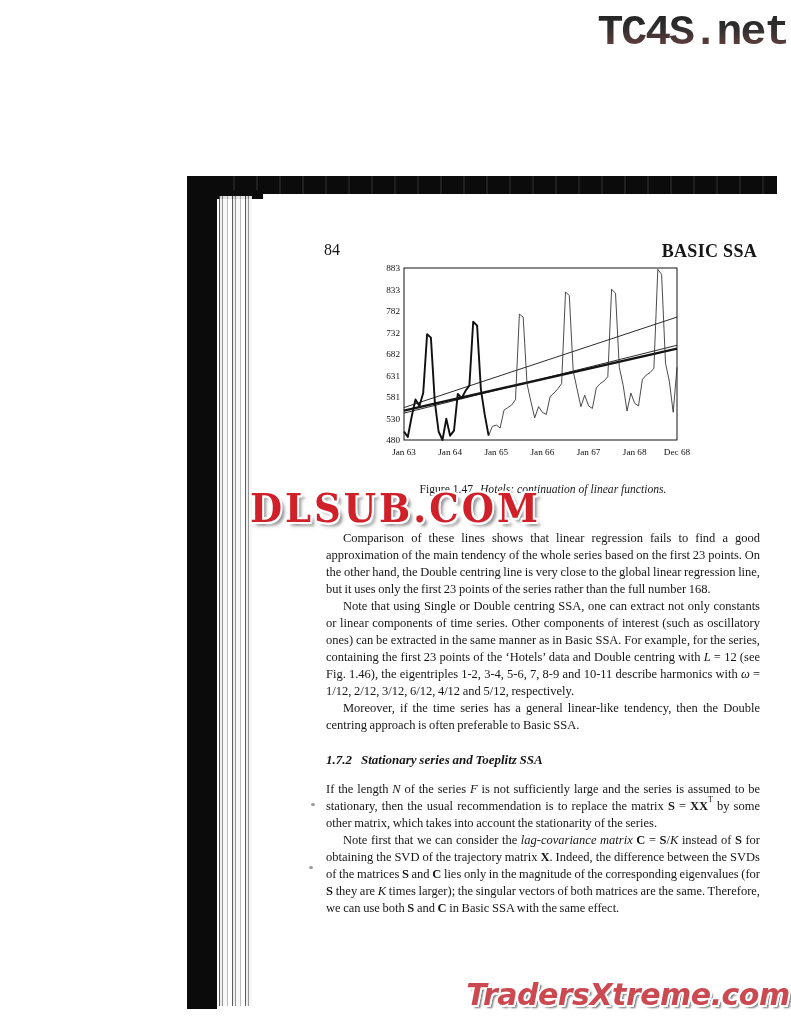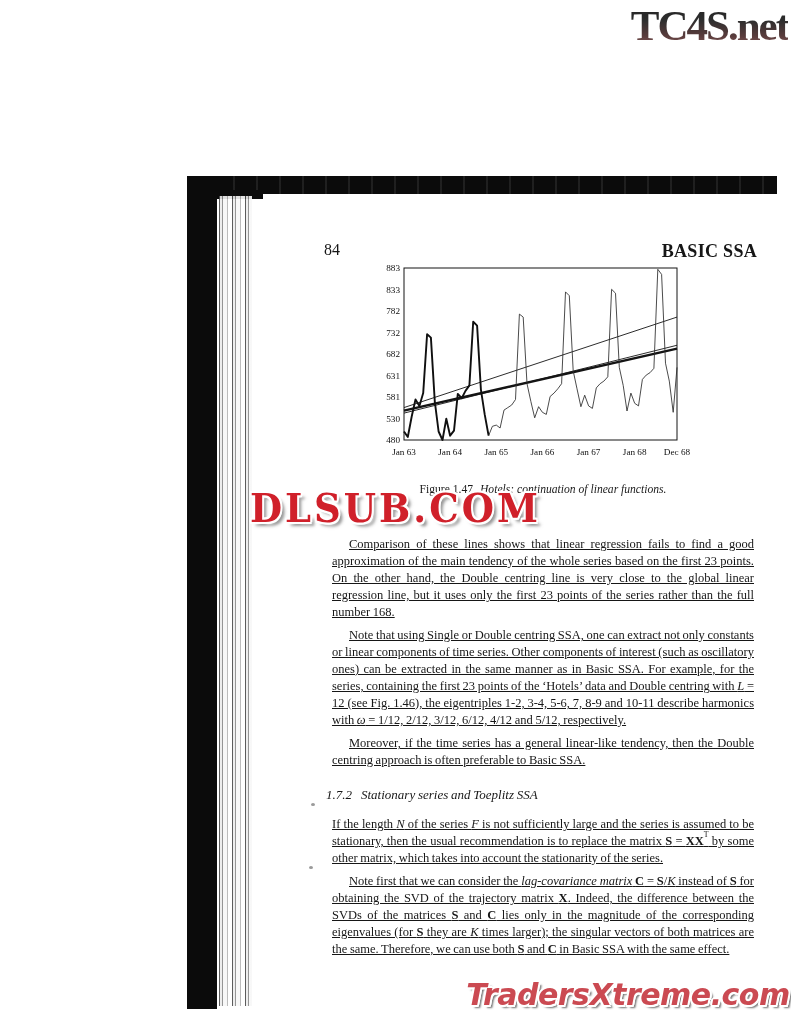--- a/index.html
+++ b/index.html
@@ -1,21 +1,21 @@
 <!DOCTYPE html>
 <html><head>
 <meta charset="utf-8">
 <style>
   html,body{margin:0;padding:0;background:#ffffff;}
   .page{position:relative;width:791px;height:1024px;background:#ffffff;overflow:hidden;
         font-family:"Liberation Serif",serif;color:#161616;}
 
   
-  .tc4s{position:absolute;top:1px;left:540px;width:248px;text-align:right;
-        font-family:Liberation Serif, serif;font-weight:800;font-size:43px;letter-spacing:-2px;
+  .tc4s{position:absolute;top:8px;left:540px;width:248px;text-align:right;
+        font-family:Liberation Mono, monospace;font-weight:800;font-size:43px;letter-spacing:-2px;
         background:linear-gradient(180deg,#1f1f1f 0%,#2e2e2e 40%,#5a3c3c 72%,#94625f 100%);
         -webkit-background-clip:text;background-clip:text;color:transparent;}
 
   
   .scan-top-bar{position:absolute;left:187px;top:176px;width:590px;height:18px;background:#0b0b0b;
         background-image:repeating-linear-gradient(90deg,rgba(70,70,70,.35) 0 2px,transparent 2px 23px);}
   .scan-left-bar{position:absolute;left:187px;top:176px;width:30px;height:833px;background:#0b0b0b;}
   .scan-notch{position:absolute;left:217px;top:190px;width:46px;height:9px;background:#0b0b0b;}
   .scan-gutter{position:absolute;left:219px;top:196px;width:33px;height:810px;
         background:repeating-linear-gradient(90deg,#4a4a4a 0 1px,#ececec 1px 3px,#8a8a8a 3px 4px,#f7f7f7 4px 8px,#b5b5b5 8px 9px,#ffffff 9px 13px);
@@ -35,26 +35,26 @@
   .cap-text{font-style:italic;margin-left:7px;}
 
   .dlsub{position:absolute;left:250px;top:486px;font-family:"DejaVu Serif",serif;font-weight:bold;
         font-size:37px;letter-spacing:3px;color:#d0202a;transform:scaleY(1.08);
         text-shadow:-2px 0 0 #fff,2px 0 0 #fff,0 -2px 0 #fff,0 2px 0 #fff,
                     -1.5px -1.5px 0 #fff,1.5px -1.5px 0 #fff,-1.5px 1.5px 0 #fff,1.5px 1.5px 0 #fff,
                     4px 4px 3px rgba(130,130,130,.85);}
 
   .column{position:absolute;left:326px;top:530px;width:434px;font-size:12.5px;line-height:17px;
         text-align:justify;word-spacing:-0.5px;}
-  .column p{margin:6px;text-decoration:underline;}
+  .column p{margin:0;}
   .column p.indent{text-indent:17px;}
   .seg-i{font-style:italic;}
   .seg-b{font-weight:bold;}
   sup{font-size:.62em;line-height:0;position:relative;top:-.35em;}
-  .subsection{margin:17px 0 13px 0;font-size:13px;font-style:italic;font-weight:normal;}
+  .subsection{margin:17px 0 13px 0;font-size:13px;font-style:italic;font-weight:bold;}
   .subsection .num{margin-right:9px;}
 
   .traders{position:absolute;left:466px;top:977px;width:324px;text-align:center;
         font-family:"DejaVu Sans",sans-serif;font-weight:bold;font-size:30px;letter-spacing:-.5px;
         color:#cb4a52;
         text-shadow:-2px 0 0 #fff,2px 0 0 #fff,0 -2px 0 #fff,0 2px 0 #fff,
                     -1.5px -1.5px 0 #fff,1.5px -1.5px 0 #fff,-1.5px 1.5px 0 #fff,1.5px 1.5px 0 #fff,
                     3px 3px 2px rgba(70,70,70,.75);font-style:italic;}
 </style>
 </head>

